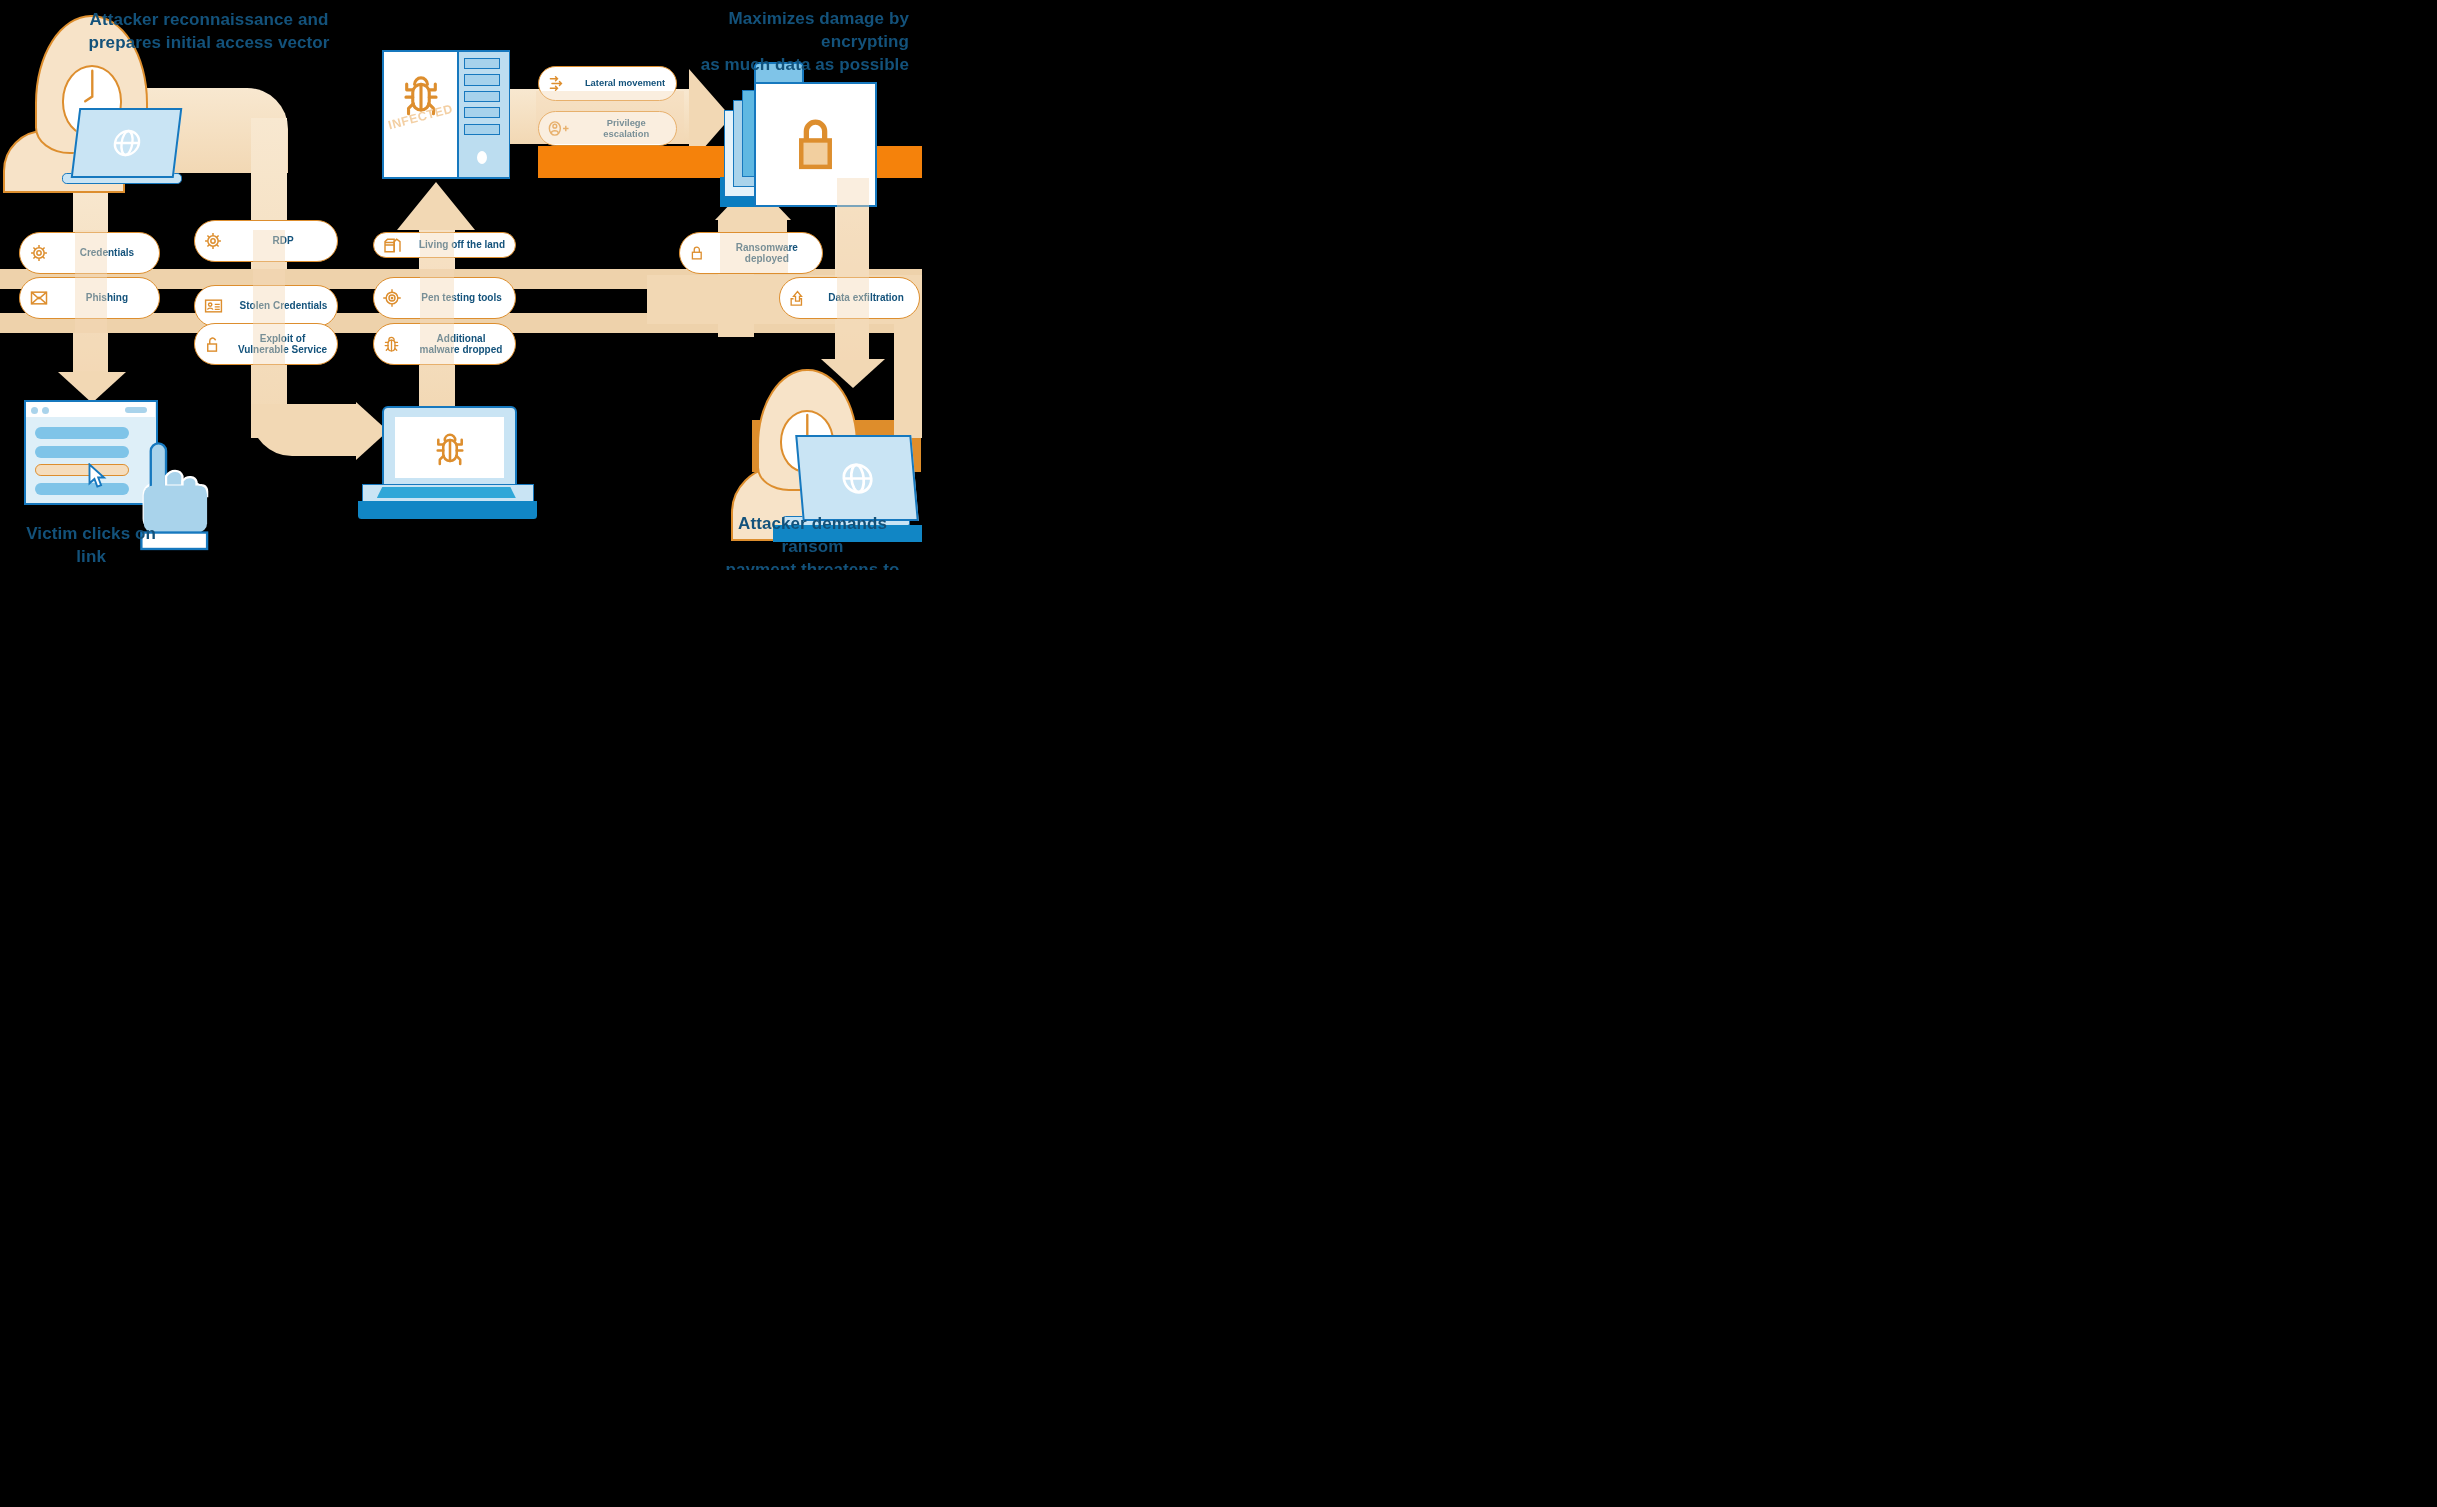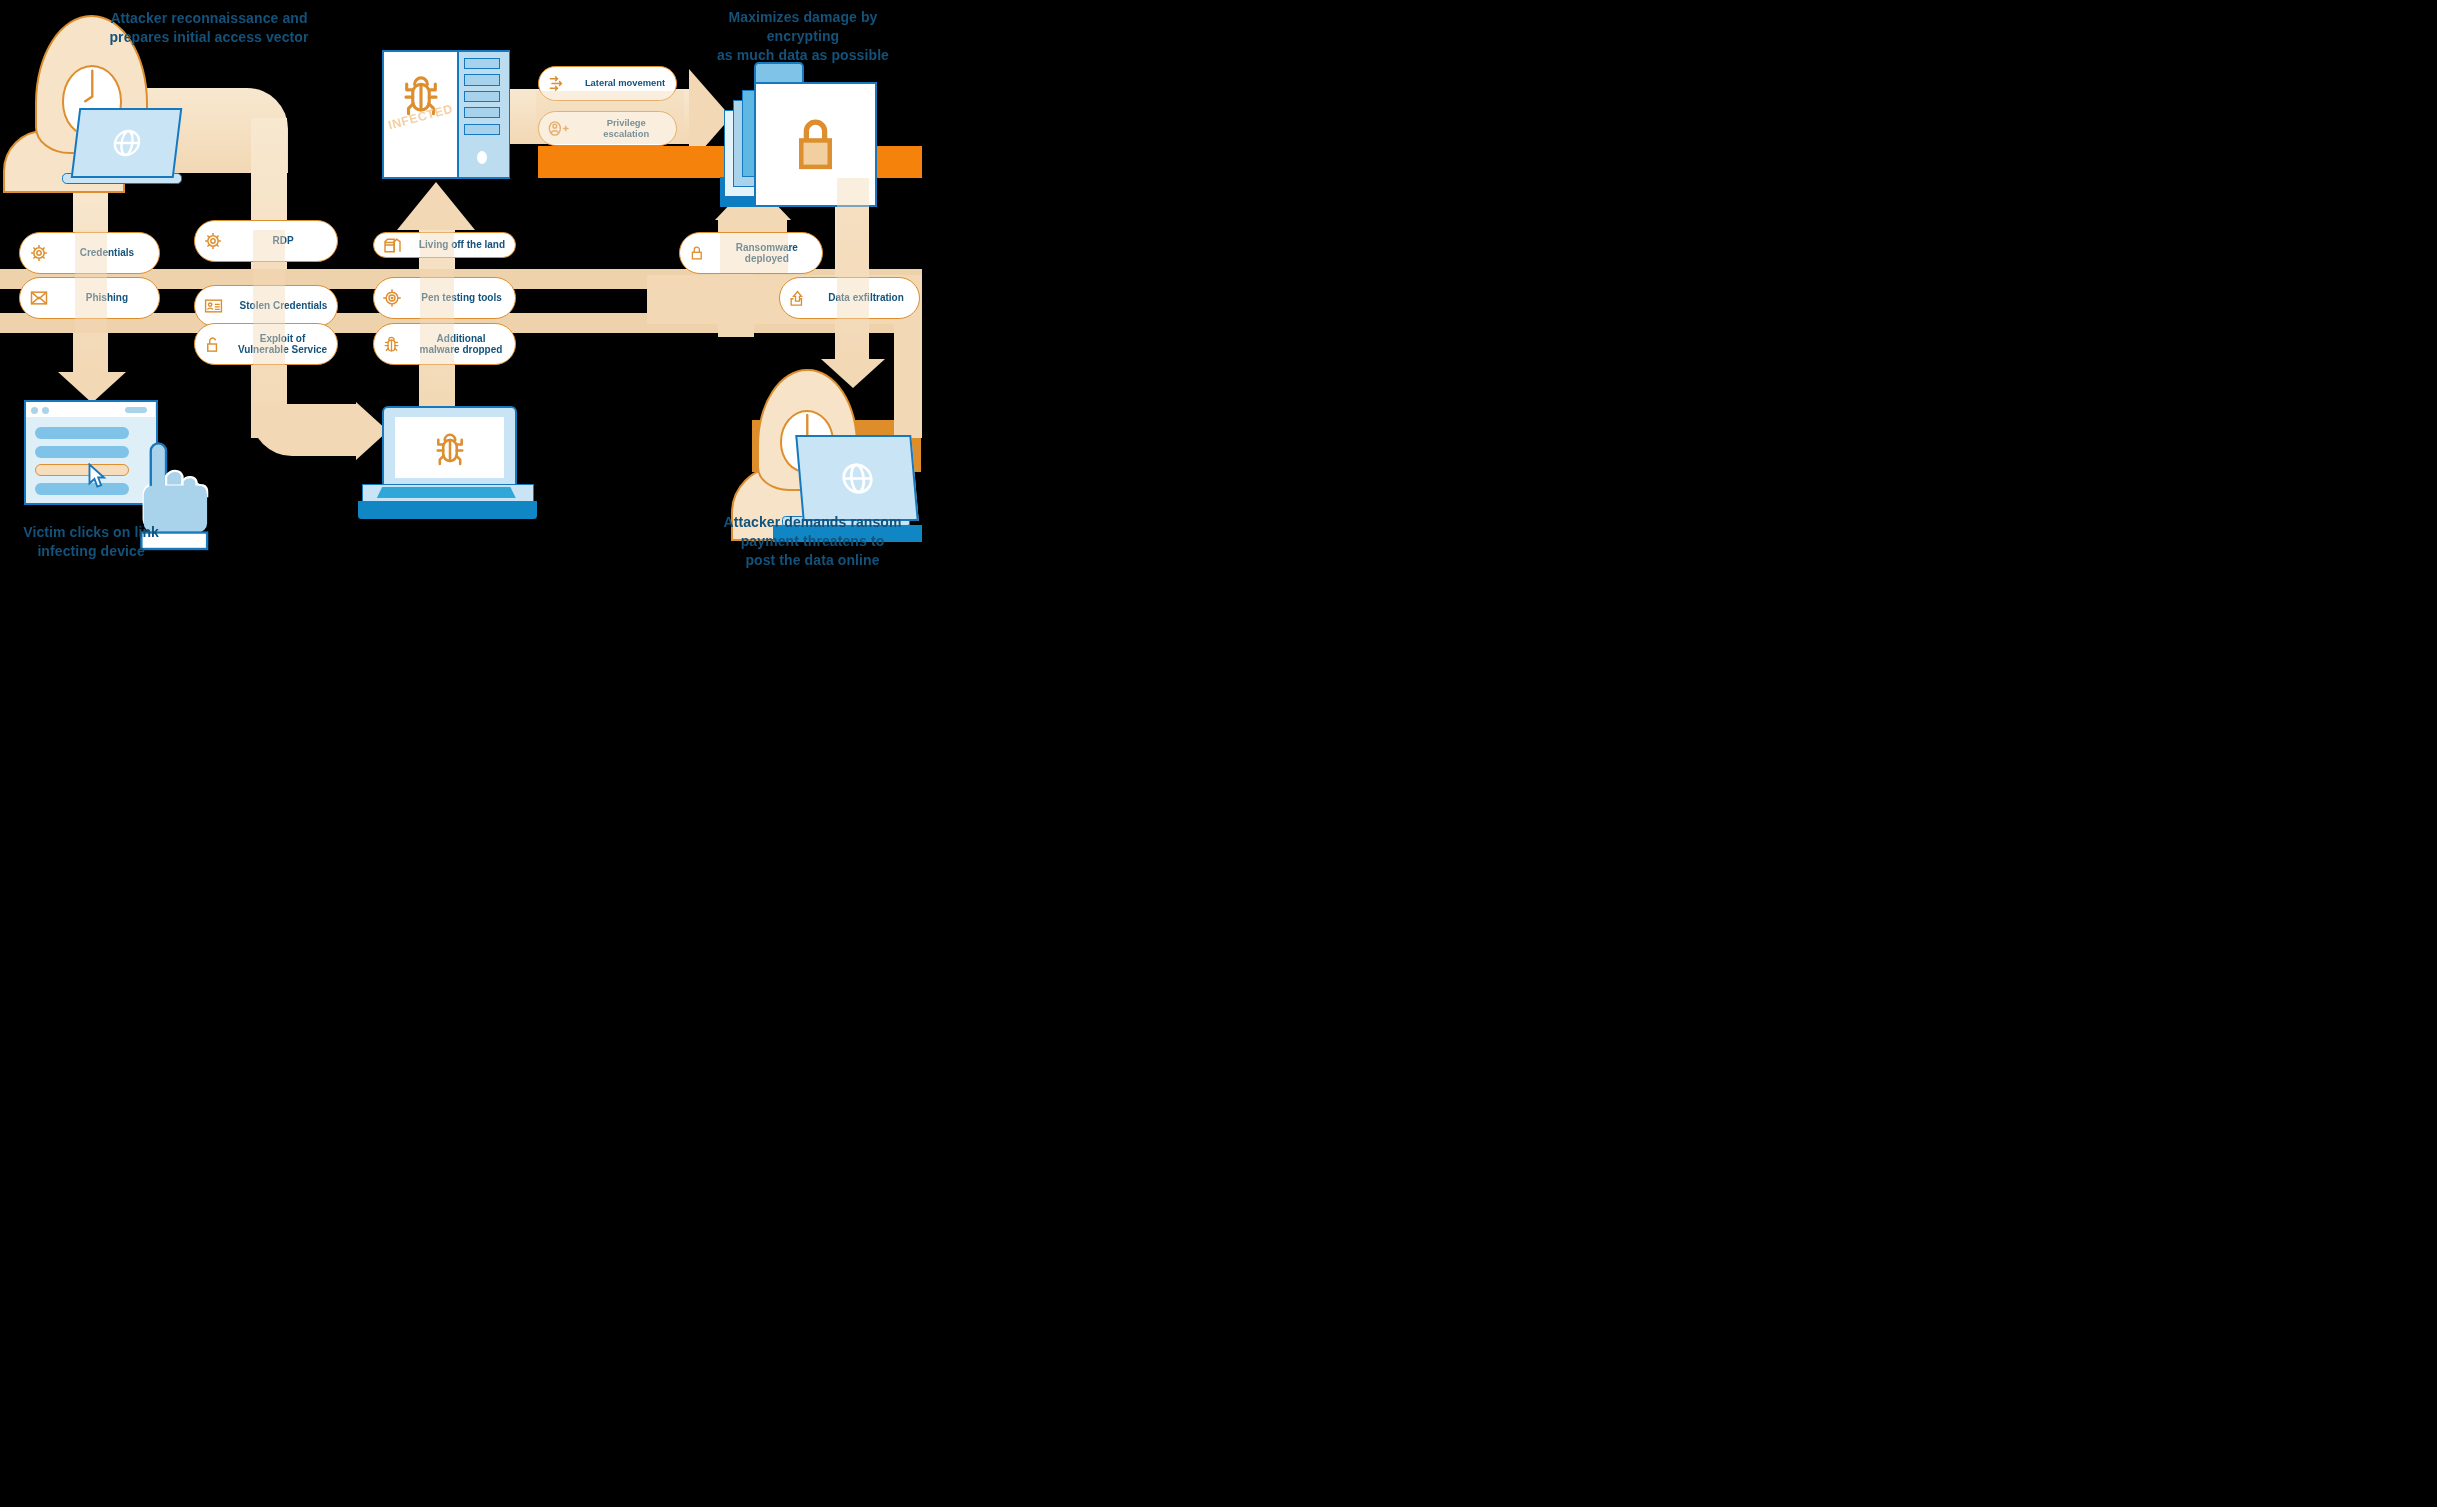--- a/index.html
+++ b/index.html
@@ -4,21 +4,21 @@
 <style>
   html,body{margin:0;padding:0;background:#000;}
   #stage{position:relative;width:922px;height:570px;background:#000;overflow:hidden;
          font-family:"Liberation Sans",sans-serif;}
   .abs{position:absolute;}
   .band{position:absolute;background:#f2d8b4;}
   .bandL{position:absolute;background:linear-gradient(180deg,#f8e8d0,#f2d8b4);}
   .rail{position:absolute;left:0;width:922px;background:#eed2ab;}
   .tri{position:absolute;width:0;height:0;}
   .stripe{position:absolute;background:rgba(243,217,184,.45);pointer-events:none;z-index:40;}
-  .cap{position:absolute;color:#13527b;font-weight:bold;font-size:14px;line-height:1.35;
+  .cap{position:absolute;color:#13527b;font-weight:bold;font-size:17px;line-height:1.35;
        text-align:center;white-space:pre-line;z-index:50;letter-spacing:0.1px;}
   .pill{position:absolute;background:#fff;border:1.8px solid #dd8e2e;border-radius:587px;
         display:flex;align-items:center;gap:14px;padding:0 8.2px;box-sizing:border-box;z-index:30;}
   .pill .lbl{flex:1;text-align:center;color:#13527b;font-weight:bold;font-size:10px;line-height:1.15;}
   .pill.sm .lbl{font-size:9.4px;}
   .pic{flex:0 0 auto;}
   .window{position:absolute;z-index:20;}
   svg{display:block;}
 </style>
 </head>
@@ -316,21 +316,21 @@
 
   <div class="stripe" style="left:75px;top:230px;width:32px;height:141px;"></div>
   <div class="stripe" style="left:253px;top:230px;width:32px;height:138px;"></div>
   <div class="stripe" style="left:420px;top:230px;width:34px;height:138px;"></div>
   <div class="stripe" style="left:720px;top:233px;width:68px;height:40px;"></div>
   <div class="stripe" style="left:837px;top:178px;width:32px;height:182px;"></div>
   <div class="stripe" style="left:536px;top:91px;width:148px;height:53px;"></div>
 
   <div class="cap" style="left:68px;top:9.4px;width:282px;">Attacker reconnaissance and
 prepares initial access vector</div>
-  <div class="cap" style="left:697px;top:8.2px;width:212px;">Maximizes damage by encrypting
+  <div class="cap" style="left:697px;top:8.2px;width:212px;text-align:right;">Maximizes damage by encrypting
 as much data as possible</div>
   <div class="cap" style="left:20.6px;top:523px;width:141px;">Victim clicks on link
 infecting device</div>
   <div class="cap" style="left:720px;top:513px;width:185px;">Attacker demands ransom
 payment threatens to
 post the data online</div>
 
 </div>
 
 

